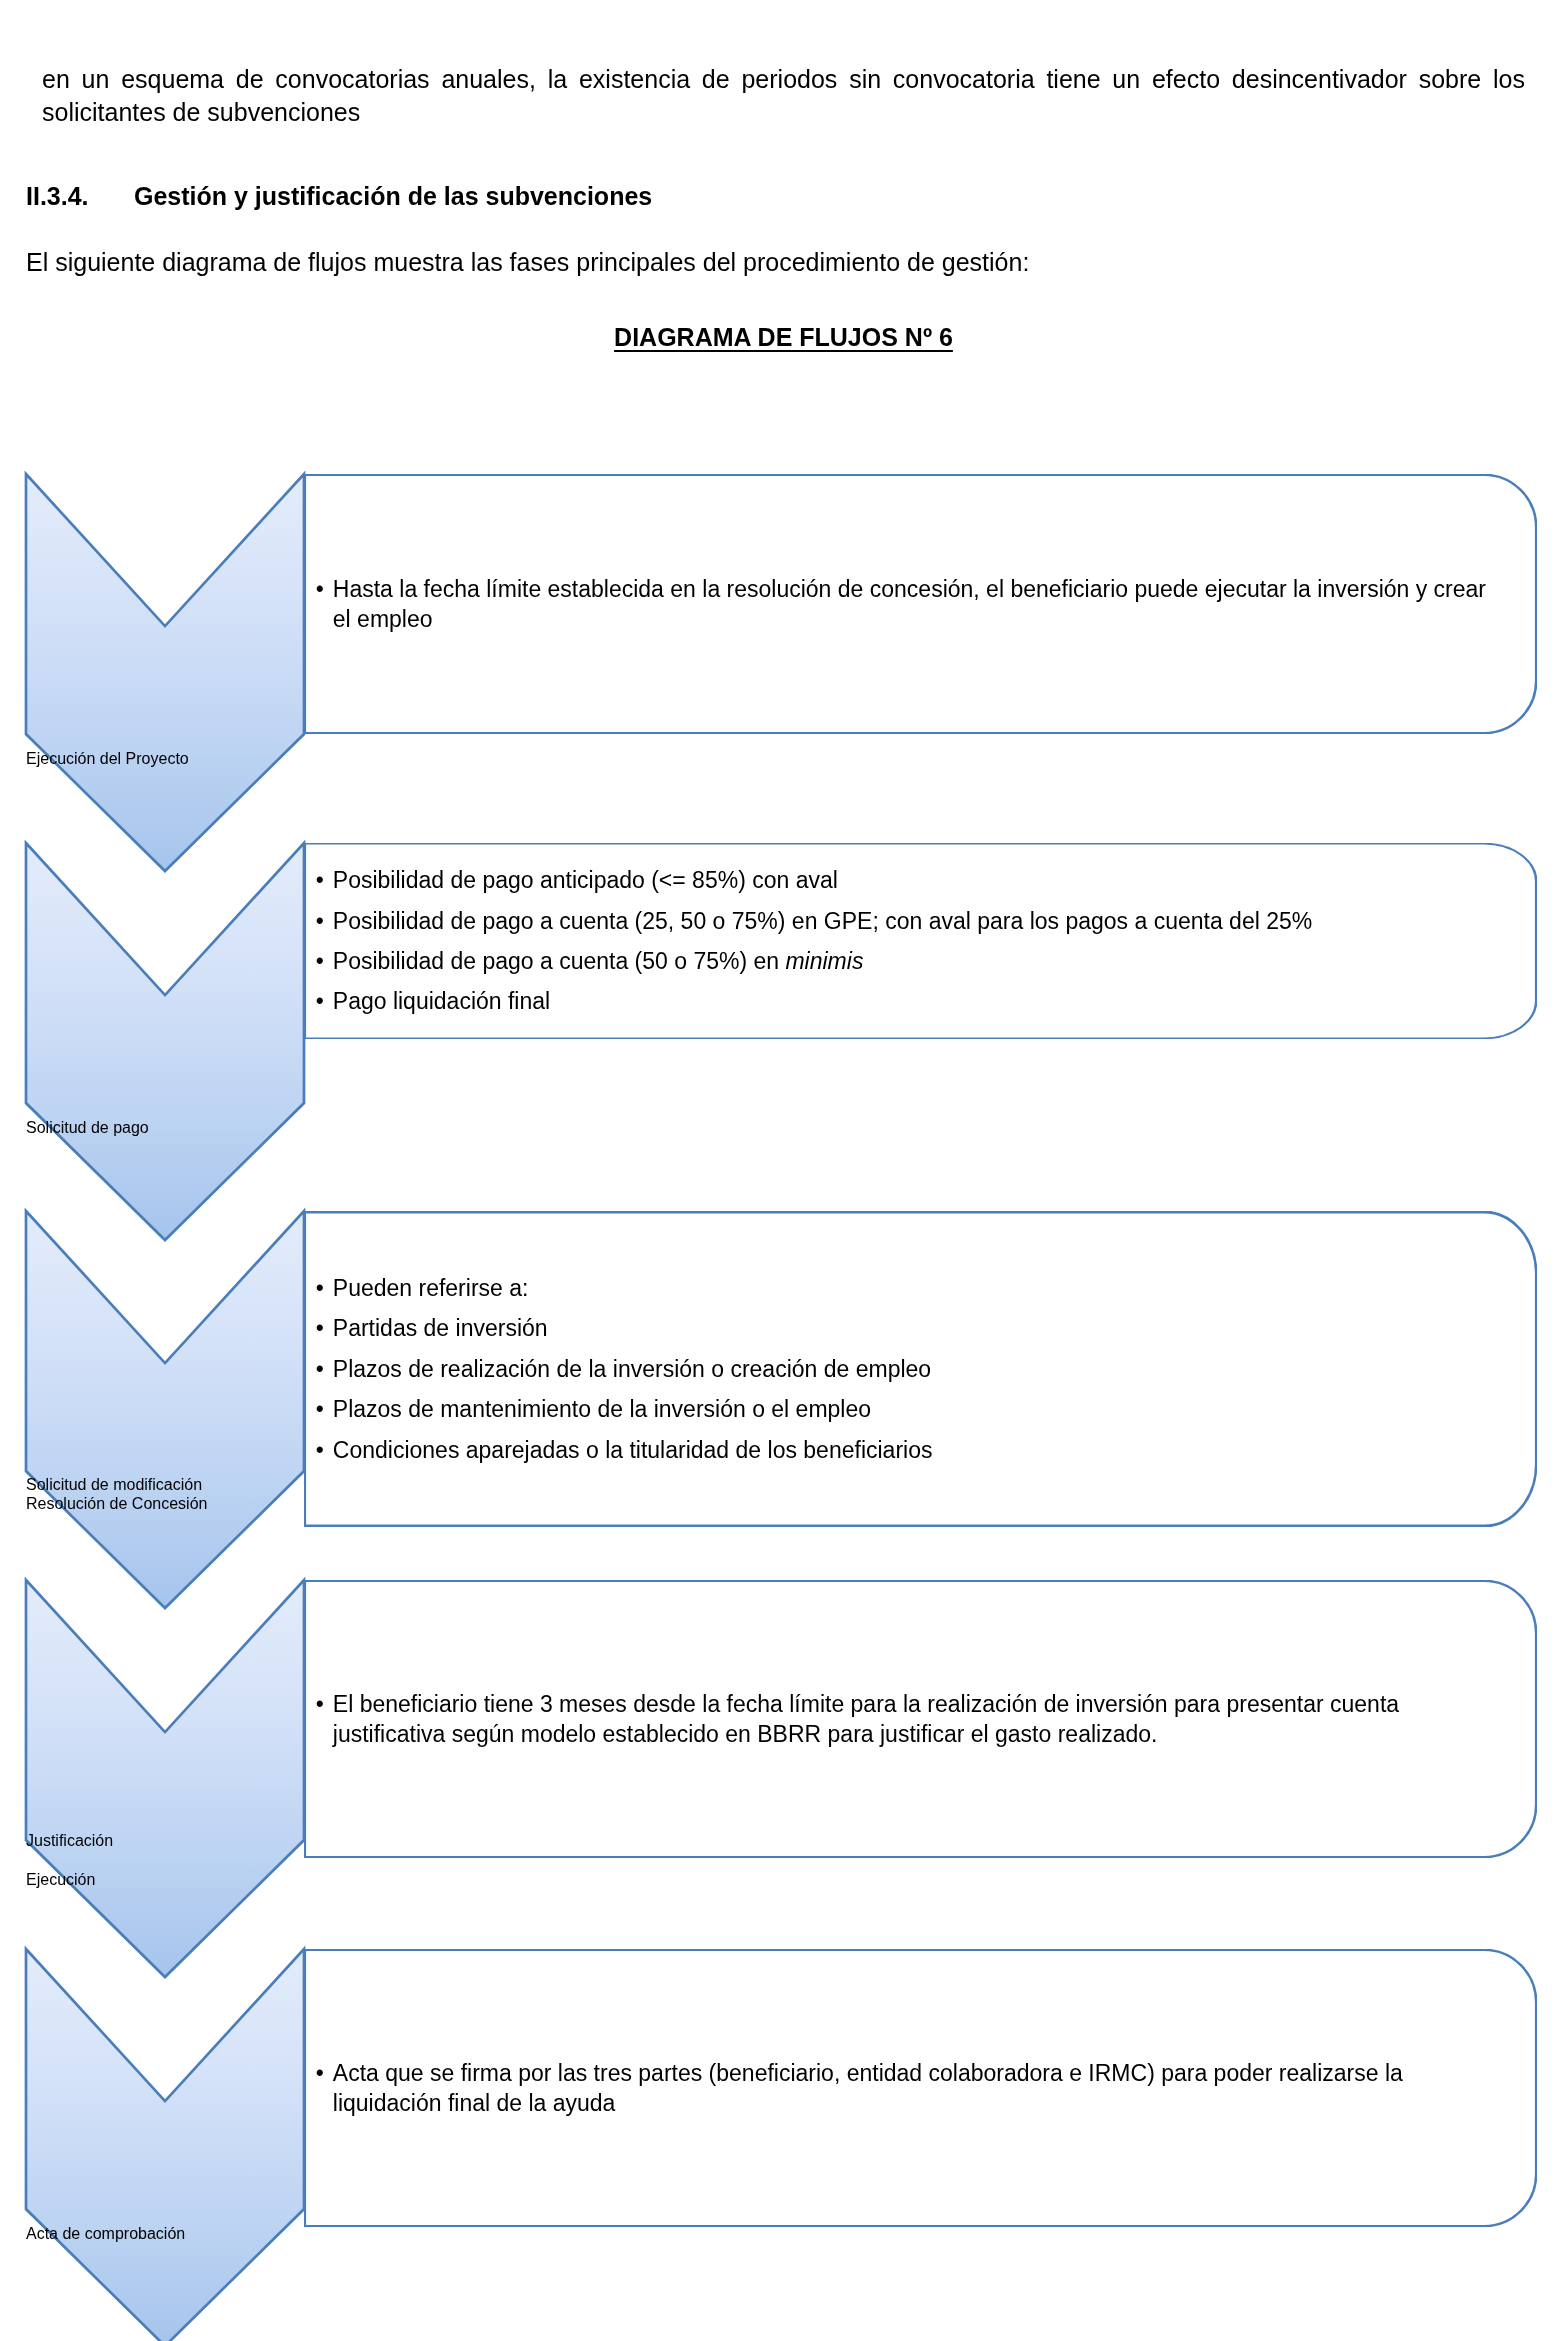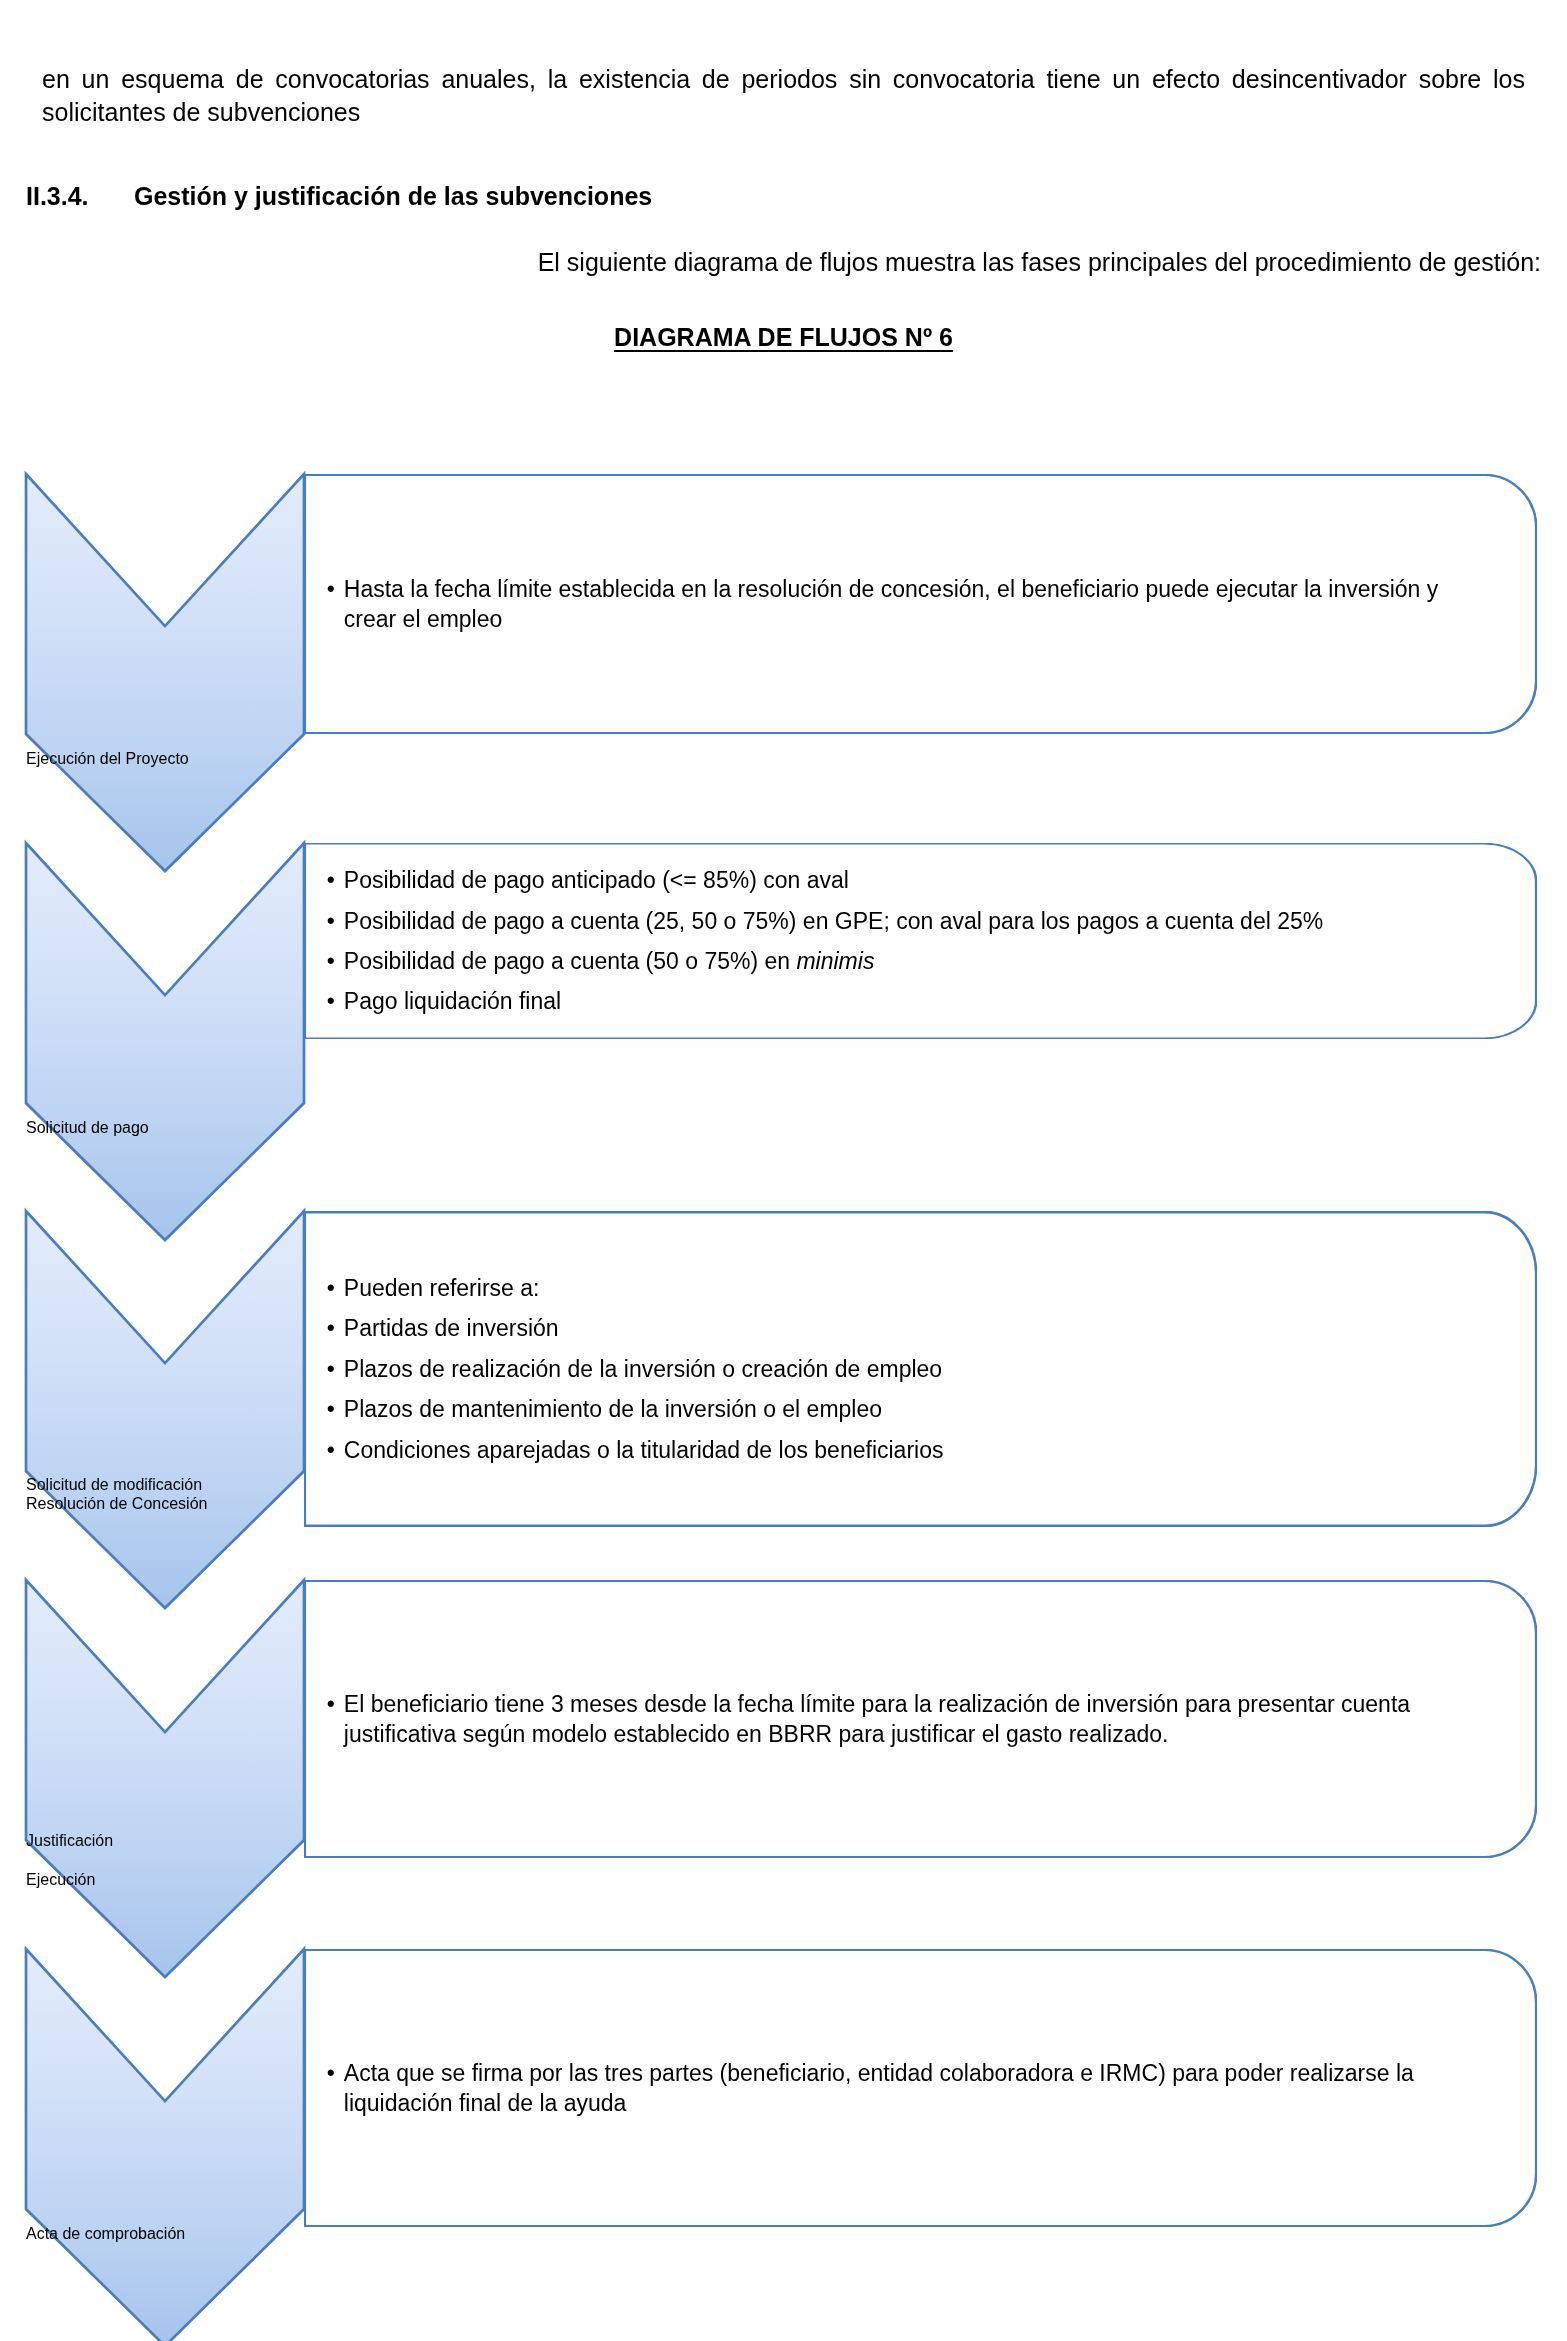--- a/index.html
+++ b/index.html
@@ -13,21 +13,21 @@
   .doc{ position:absolute; left:26px; top:0; width:1515px; }
 
   .para-justify{
     font-size:25px; line-height:1.32; color:#000;
     text-align:justify; text-justify:inter-word;
     margin:16px;
   }
   .para-justify.first{ padding-top:47px; }
   .para-left{
     font-size:25px; line-height:1.32; color:#000;
-    text-align:right; margin:0;
+    text-align:left; margin:0;
   }
 
   .heading{
     margin:0; padding-top:37px;
     font-size:25px; font-weight:bold; color:#000;
     display:flex; align-items:baseline;
   }
   .heading .num{ display:inline-block; width:108px; flex:none; }
 
   .spacer-a{ height:35px; }
@@ -71,21 +71,21 @@
   
   .boxwrap{ position:absolute; left:304px; top:0; width:1233px; }
   .boxwrap svg{ position:absolute; left:0; top:0; width:100%; height:100%; }
   .boxbody{
     position:relative; z-index:2;
     padding:0 34px 0 11.8px;
     display:flex; flex-direction:column; justify-content:center;
     height:100%;
     box-sizing:border-box;
   }
-  ul.bullets{ list-style:none; margin:11px; padding:0; }
+  ul.bullets{ list-style:none; margin:0; padding:0; }
   ul.bullets li{
     position:relative;
     padding-left:17px;
     font-size:23px;
     line-height:1.32;
     color:#000;
     margin:0;
   }
   ul.bullets li + li{ margin-top:0; }
   ul.bullets li::before{

